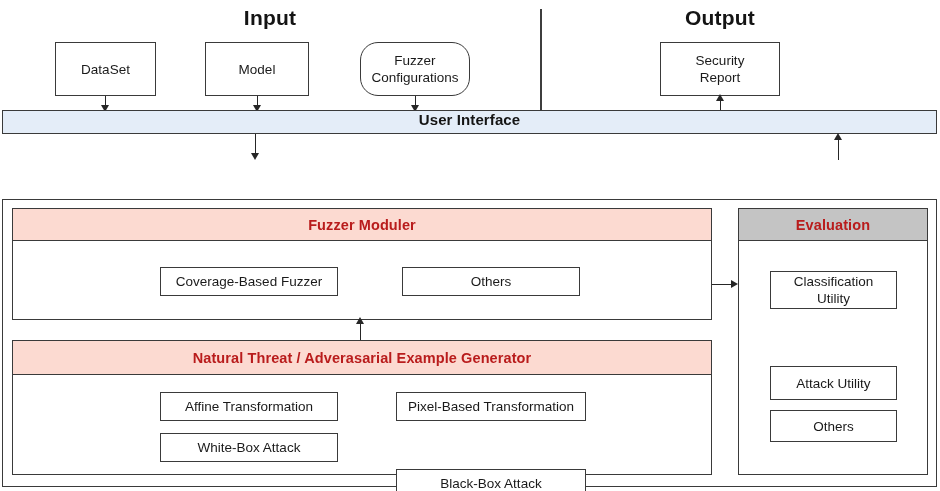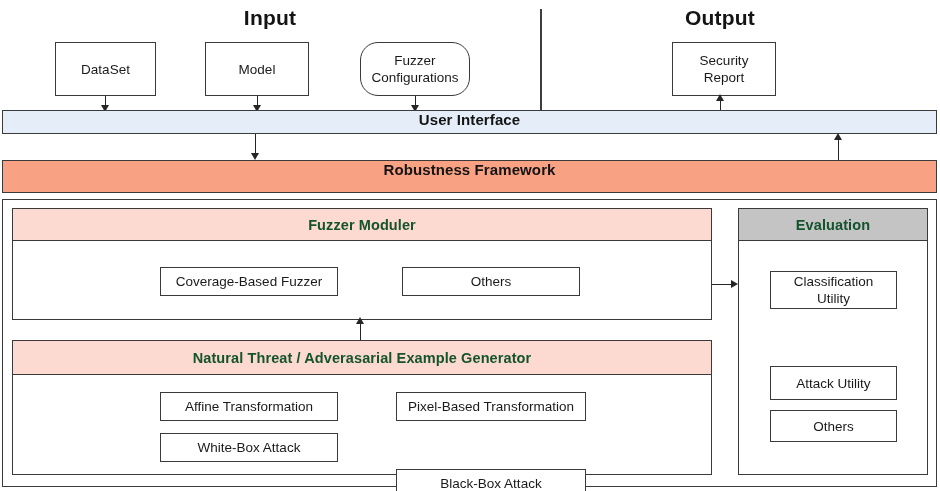--- a/index.html
+++ b/index.html
@@ -74,21 +74,21 @@
   }
   .panel-head {
     box-sizing: border-box;
     width: 100%;
     display: flex;
     align-items: center;
     justify-content: center;
     font-size: 14.5px;
     font-weight: bold;
     letter-spacing: .1px;
-    color: #14532d;
+    color: #b91c1c;
   }
   .head-pink { background: #fcdad1; border-bottom: 1.3px solid #3a3a3a; }
   .head-gray { background: #c4c4c4; border-bottom: 1.3px solid #3a3a3a; }
 
   
   .vline { background: #262626; width: 1.4px; }
   .hline { background: #262626; height: 1.4px; }
   .divider { background: #3d3d3d; width: 1.6px; }
 
   .arrow-down, .arrow-up, .arrow-right {
@@ -124,21 +124,21 @@
     <span>DataSet</span>
   </div>
   <div class="abs node" style="left:205px; top:42px; width:104px; height:54px;">
     <span>Model</span>
   </div>
   <div class="abs node" style="left:360px; top:42px; width:110px; height:54px; white-space:pre-line;border-radius:18px;">
     <span>Fuzzer
 Configurations</span>
   </div>
 
-  <div class="abs node" style="left:660px; top:42px; width:104px; height:54px; white-space:pre-line;margin-left:12px;">
+  <div class="abs node" style="left:660px; top:42px; width:120px; height:54px; white-space:pre-line;">
     <span>Security
 Report</span>
   </div>
 
   <div class="abs vline" style="left:105px; top:96px; height:12px;"></div>
   <div class="abs arrow-down" style="left:101px; top:105px;"></div>
 
   <div class="abs vline" style="left:257px; top:96px; height:12px;"></div>
   <div class="abs arrow-down" style="left:253px; top:105px;"></div>
 
@@ -151,23 +151,20 @@
   <div class="abs bar bar-ui" style="left:2px; top:110px; width:935px; height:24px;">
     <span>User Interface</span>
   </div>
 
   <div class="abs vline" style="left:255px; top:134px; height:22px;"></div>
   <div class="abs arrow-down" style="left:251px; top:153px;"></div>
 
   <div class="abs vline" style="left:838px; top:138px; height:22px;"></div>
   <div class="abs arrow-up" style="left:834px; top:133px;"></div>
 
-  <div class="abs bar bar-rf" style="left:2px; top:160px; width:935px; height:33px;">
-    <span>Robustness Framework</span>
-  </div>
 
   <div class="abs outer-container" style="left:2px; top:199px; width:935px; height:288px;"></div>
 
   <div class="abs panel" style="left:12px; top:208px; width:700px; height:112px;">
     <div class="panel-head head-pink" style="height:32px;">
       <span>Fuzzer Moduler</span>
     </div>
   </div>
   <div class="abs node" style="left:160px; top:267px; width:178px; height:29px;">
     <span>Coverage-Based Fuzzer</span>

